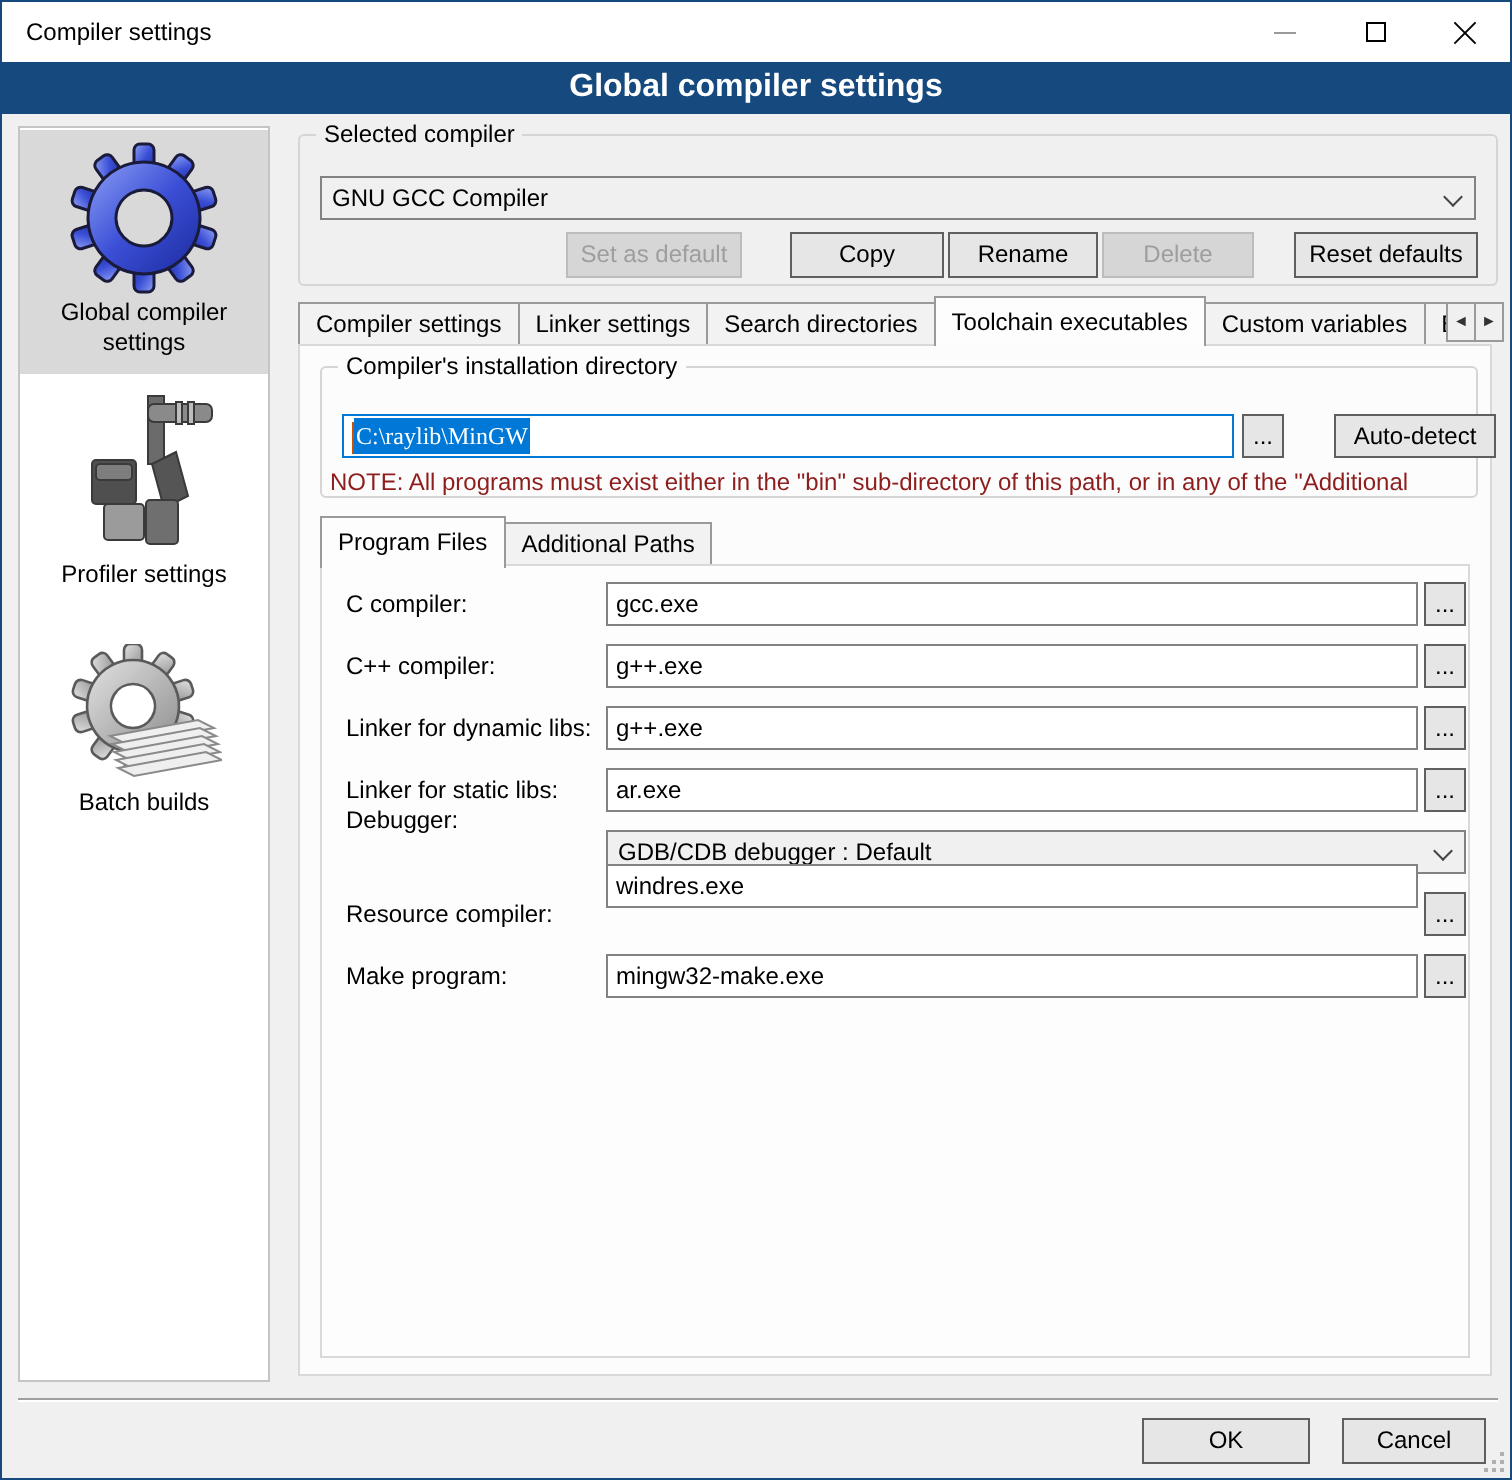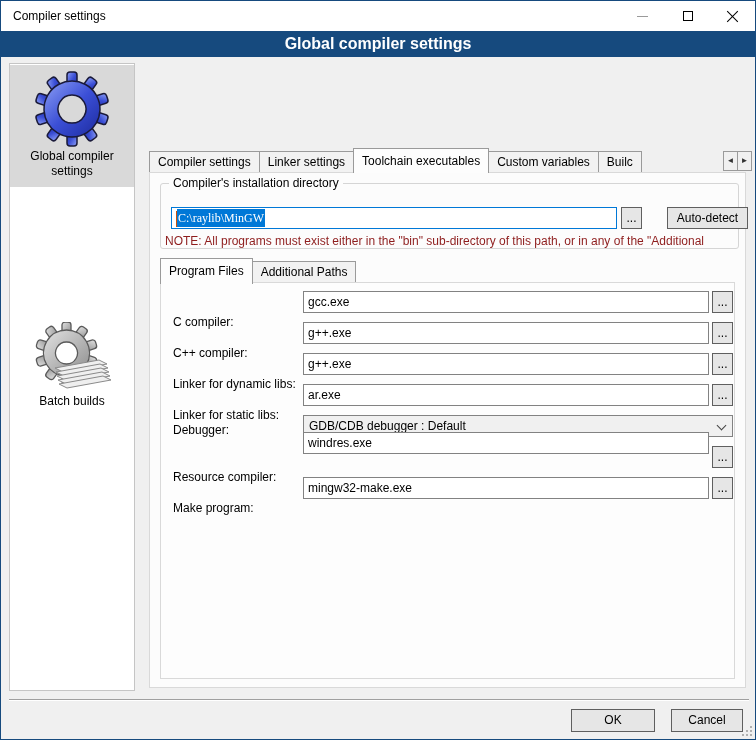--- a/index.html
+++ b/index.html
@@ -62,21 +62,21 @@
          padding:0 8px; line-height:21px; font-size:12px; margin-right:-1px; white-space:nowrap; cursor:default; }
   .tab.active { background:#fdfdfd; height:26px; line-height:25px; position:relative; z-index:3; margin-bottom:-1px; }
   .tabscroll { position:absolute; width:15px; height:20px; background:#f0f0f0; border:1px solid #9a9a9a;
                font-size:8px; text-align:center; line-height:18px; color:#333; }
 
   .tabpage { position:absolute; background:#fcfcfc; border:1px solid #d9d9d9; }
   .subpage { position:absolute; background:#fdfdfd; border:1px solid #d9d9d9; }
 
   .note { position:absolute; color:#8e1d1d; font-size:12px; white-space:nowrap; overflow:hidden; }
 
-  .row-label { position:absolute; font-size:12px; line-height:22px; white-space:nowrap;margin-top:20px; }
+  .row-label { position:absolute; font-size:12px; line-height:22px; white-space:nowrap; }
 
   
   .sep { position:absolute; left:8px; top:698px; width:740px; height:2px;
          border-top:1px solid #9f9f9f; border-bottom:1px solid #fff; }
   .grip { position:absolute; right:3px; bottom:3px; width:10px; height:10px; }
   .grip i { position:absolute; width:2px; height:2px; background:#b0b0b0; }
 </style>
 </head>
 <body>
 
@@ -121,20 +121,36 @@
             <rect x="33" y="1" width="10" height="16" rx="3" transform="rotate(252 38 38)"></rect>
             <rect x="33" y="1" width="10" height="16" rx="3" transform="rotate(288 38 38)"></rect>
             <rect x="33" y="1" width="10" height="16" rx="3" transform="rotate(324 38 38)"></rect>
           </g>
           <path fill-rule="evenodd" d="M38 10 a28 28 0 1 0 0.01 0 Z M38 24 a14 14 0 1 1 -0.01 0 Z"></path>
         </g>
       </svg>
       <span class="side-label">Global compiler settings</span>
     </div>
 
+    <div class="side-item" style="top:126px; height:108px;">
+      <svg class="side-icon" width="80" height="82" viewBox="0 0 80 82">
+        <g stroke="#3a3a3a" stroke-width="1">
+          <rect x="42" y="2" width="8" height="34" fill="#6b6b6b"></rect>
+          <rect x="42" y="6" width="32" height="9" rx="3" fill="#8a8a8a"></rect>
+          <rect x="56" y="5" width="3" height="11" fill="#bdbdbd"></rect>
+          <rect x="62" y="5" width="3" height="11" fill="#bdbdbd"></rect>
+          <polygon points="44,36 56,30 62,52 50,58" fill="#555"></polygon>
+          <rect x="14" y="34" width="22" height="22" rx="2" fill="#4f4f4f"></rect>
+          <rect x="16" y="36" width="18" height="8" rx="2" fill="#7e7e7e"></rect>
+          <rect x="20" y="56" width="20" height="18" rx="2" fill="#9b9b9b"></rect>
+          <rect x="41" y="54" width="16" height="22" rx="2" fill="#6f6f6f"></rect>
+        </g>
+      </svg>
+      <span class="side-label">Profiler settings</span>
+    </div>
 
     <div class="side-item" style="top:252px; height:116px;">
       <svg class="side-icon" width="78" height="70" viewBox="0 0 78 70">
         <defs>
           <linearGradient id="gg1" x1="0" y1="0" x2="1" y2="1">
             <stop offset="0" stop-color="#e2e2e2"></stop>
               <stop offset="1" stop-color="#8d8d8d"></stop>
           </linearGradient>
         </defs>
         <g fill="url(#gg1)" stroke="#5a5a5a" stroke-width="1.3">
@@ -157,24 +173,37 @@
           <polygon points="23,50 67,42 75,46 31,54"></polygon>
           <polygon points="24,54 68,46 76,50 32,58"></polygon>
           <polygon points="25,58 69,50 77,54 33,62"></polygon>
           <polygon points="26,62 70,54 78,58 34,66"></polygon>
         </g>
       </svg>
       <span class="side-label">Batch builds</span>
     </div>
   </div>
 
+  <div class="groupbox gb-on-gray" style="left:148px; top:66px; width:600px; height:76px;">
+    <span class="gb-label">Selected compiler</span>
+    <div class="combo" style="left:10px; top:20px; width:578px;">
+      <span>GNU GCC Compiler</span>
+      <span class="chev"></span>
+    </div>
+    <div class="btn disabled" style="left:133px; top:48px; width:88px;">Set as default</div>
+    <div class="btn" style="left:245px; top:48px; width:77px;">Copy</div>
+    <div class="btn" style="left:324px; top:48px; width:75px;">Rename</div>
+    <div class="btn disabled" style="left:401px; top:48px; width:76px;">Delete</div>
+    <div class="btn" style="left:497px; top:48px; width:92px;">Reset defaults</div>
+  </div>
 
   <div class="tabstrip" style="left:148px; top:146px; width:574px; height:26px; overflow:hidden;">
     <div class="tab">Compiler settings</div>
     <div class="tab">Linker settings</div>
+    <div class="tab">Search directories</div>
     <div class="tab active">Toolchain executables</div>
     <div class="tab">Custom variables</div>
     <div class="tab">Builc</div>
   </div>
   <div class="tabscroll" style="left:722px; top:150px;"><span>◄</span></div>
   <div class="tabscroll" style="left:736px; top:150px;"><span>►</span></div>
 
   <div class="tabpage" style="left:148px; top:171px; width:597px; height:516px;">
 
     <div class="groupbox gb-on-white" style="left:10px; top:10px; width:579px; height:66px;">

